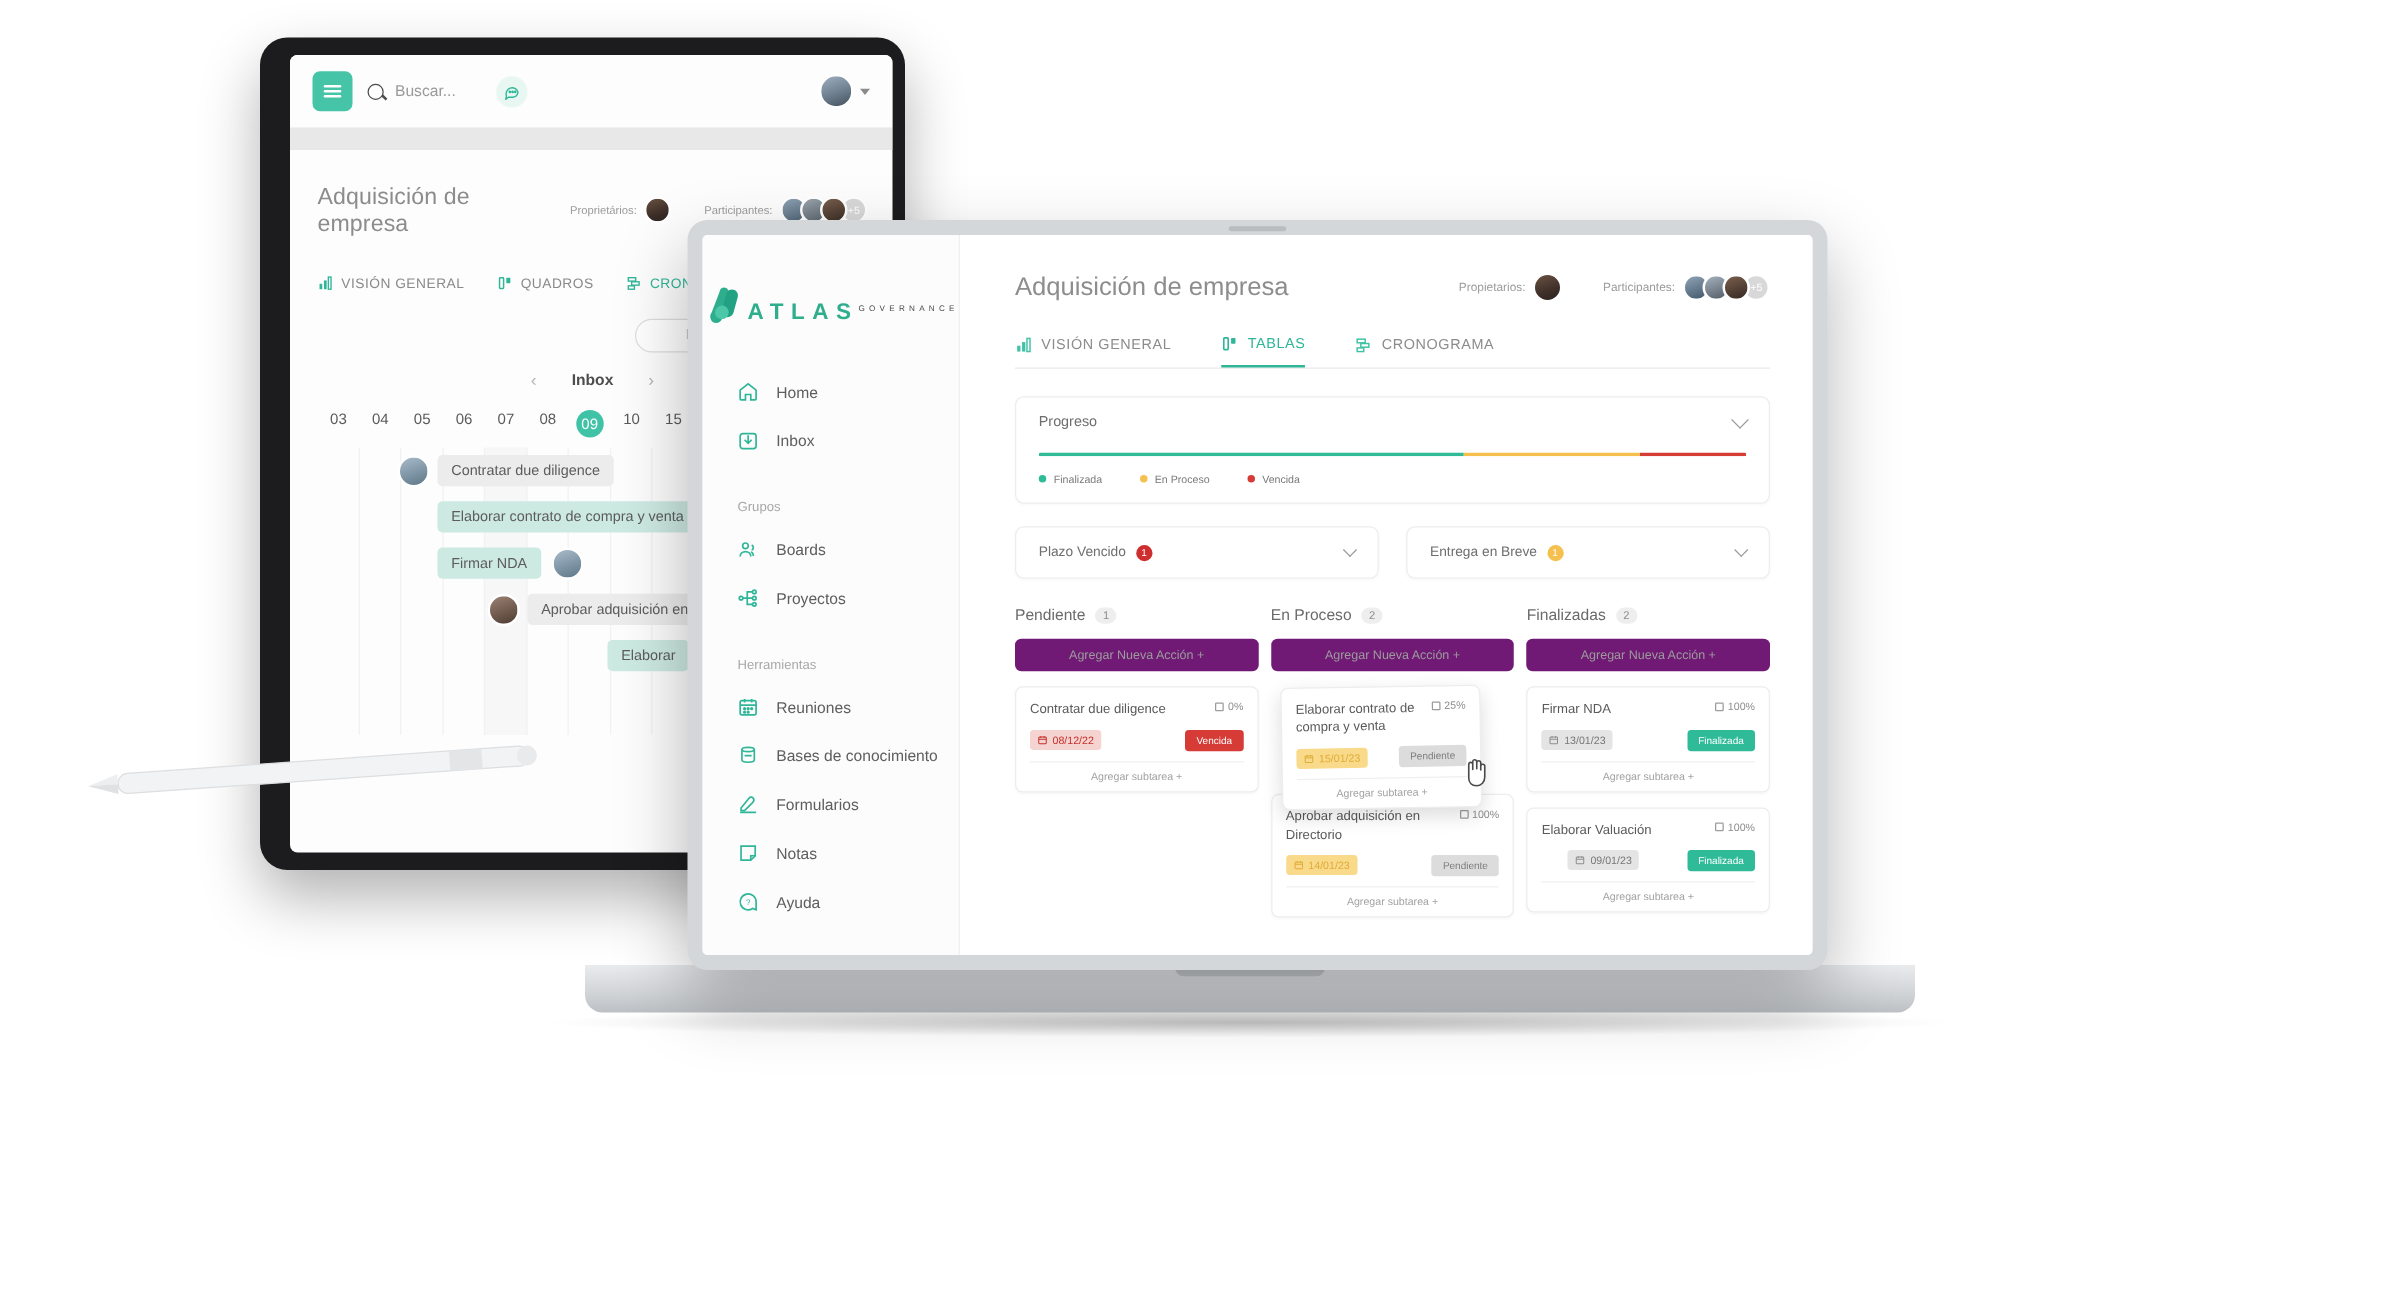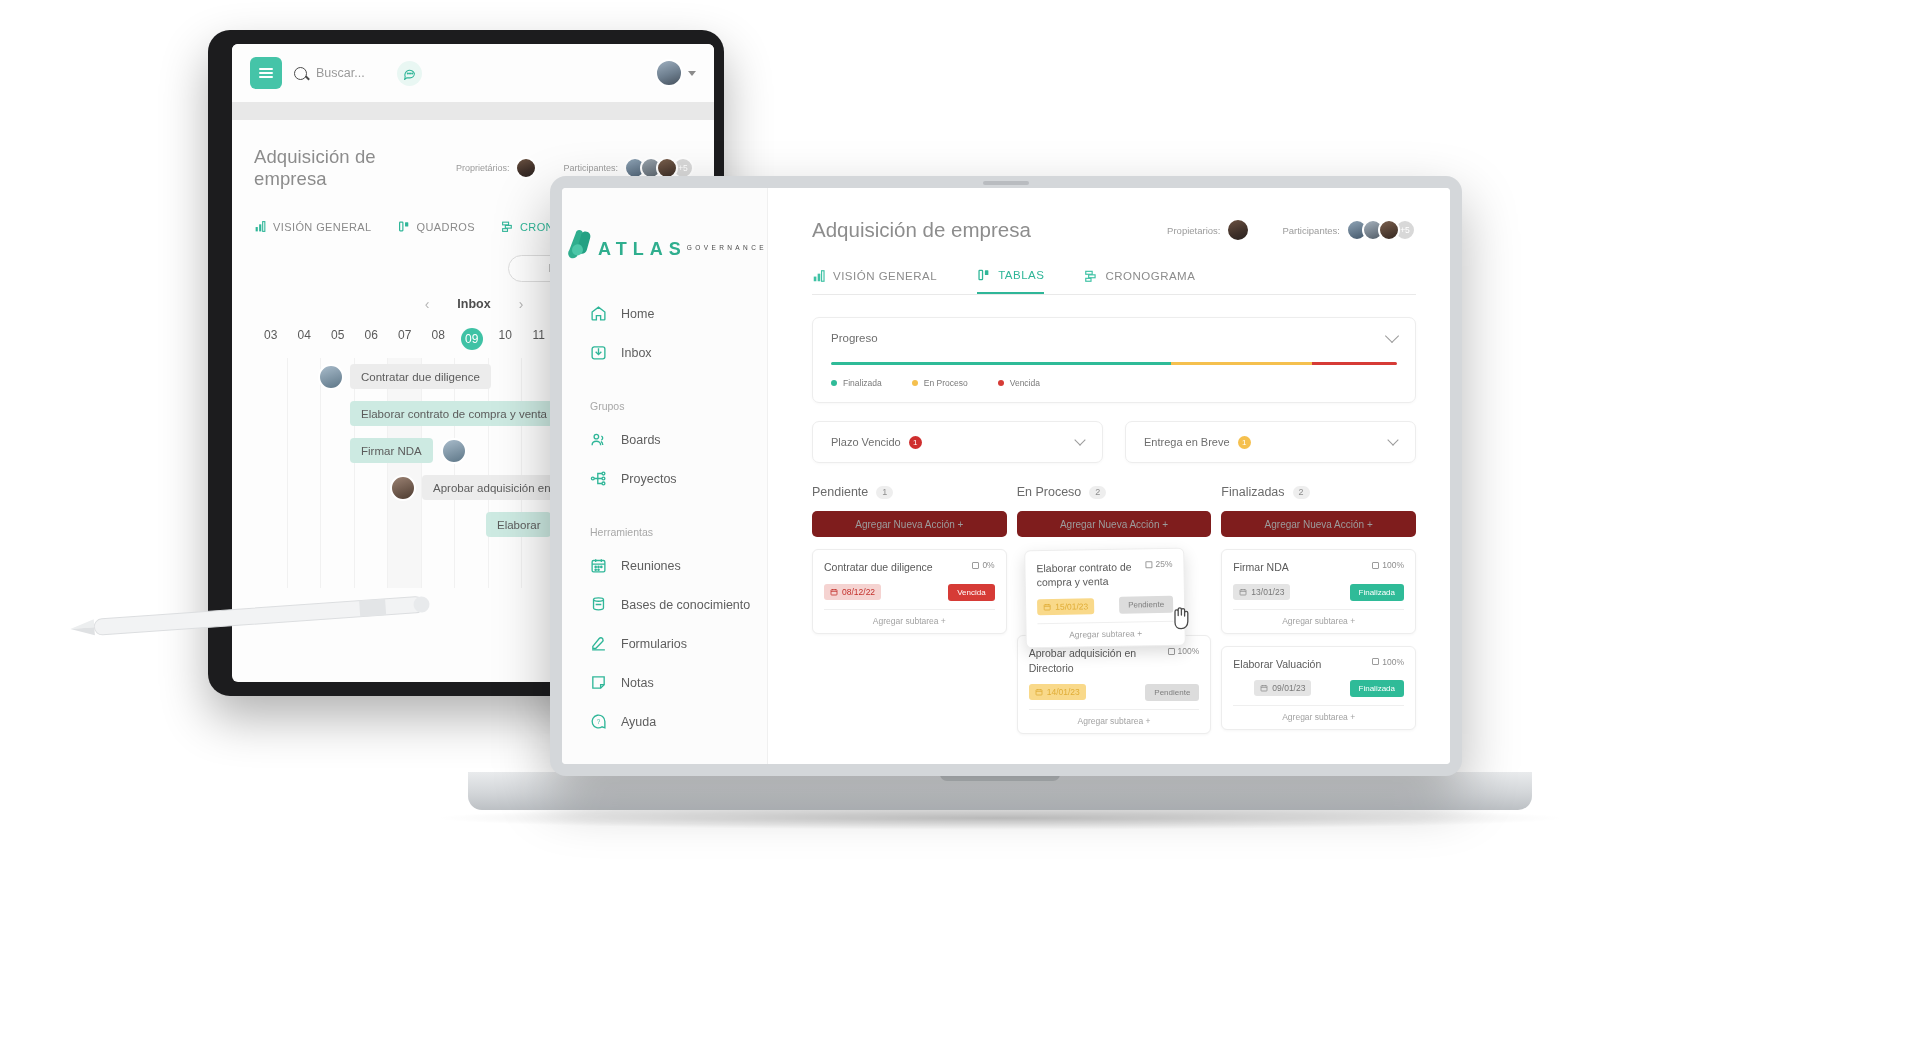--- a/index.html
+++ b/index.html
@@ -160,21 +160,21 @@
   }
   .badge { width:13px;height:13px;border-radius:50%;color:#fff;font-size:8px;
            display:flex;align-items:center;justify-content:center;margin-left:8px;}
   .filter .chev { width:8px;height:8px;}
 
   .board { display:flex; gap:10px; margin-top:22px; }
   .col { flex:1; }
   .col-head { display:flex; align-items:center; gap:8px; font-size:12.5px; color:#6b6b6b;}
   .col-count { background:#eeeeee; color:#8d8d8d; font-size:9px; border-radius:9px; padding:1.5px 6px;}
   .add-action {
-    margin-top:12px; background:#7f1d1d; border-radius:5px; height:26px;
+    margin-top:12px; background:#701a75; border-radius:5px; height:26px;
     display:flex; align-items:center; justify-content:center; font-size:10px; color:#9c9c9c;
   }
   .task {
     margin-top:12px; border:1px solid #ededed; border-radius:6px; padding:10px 11px 7px;
     box-shadow: 0 1px 3px rgba(0,0,0,.04); background:#fff;
   }
   .task-top { display:flex; align-items:flex-start; }
   .task-name { font-size:10.5px; color:#5a5a5a; line-height:1.35; max-width:118px;}
   .task-pct { margin-left:auto; font-size:8.5px; color:#8d8d8d; display:flex; align-items:center; gap:3px; white-space:nowrap;}
   .chkbx { width:7px;height:7px;border:1px solid #9c9c9c; border-radius:1px;}
@@ -286,21 +286,21 @@
           <div>03</div>
           <div>04</div>
           <div>05</div>
           <div>06</div>
           <div>07</div>
           <div>08</div>
           <div>
               <div class="today">09</div>
             </div>
           <div>10</div>
-          <div>11</div>
+          <div>15</div>
           <div>12</div>
         </div>
 
         <div class="gantt">
           <div class="gantt-cols">
             <div></div>
               <div></div>
               <div></div>
               <div></div>
               <div class="hl"></div>

